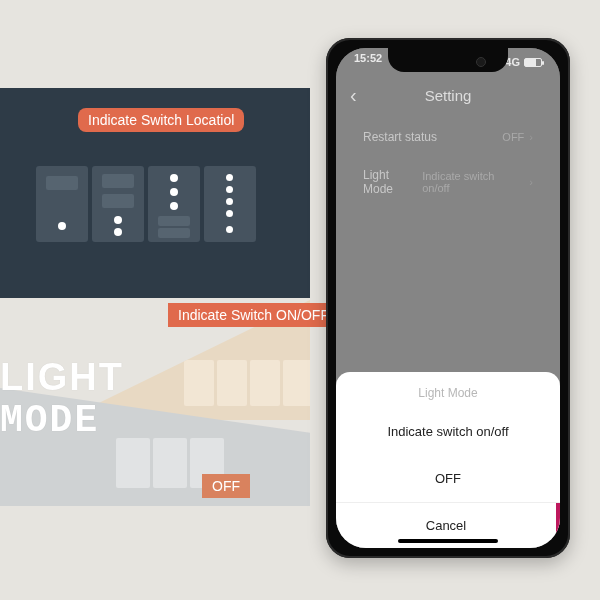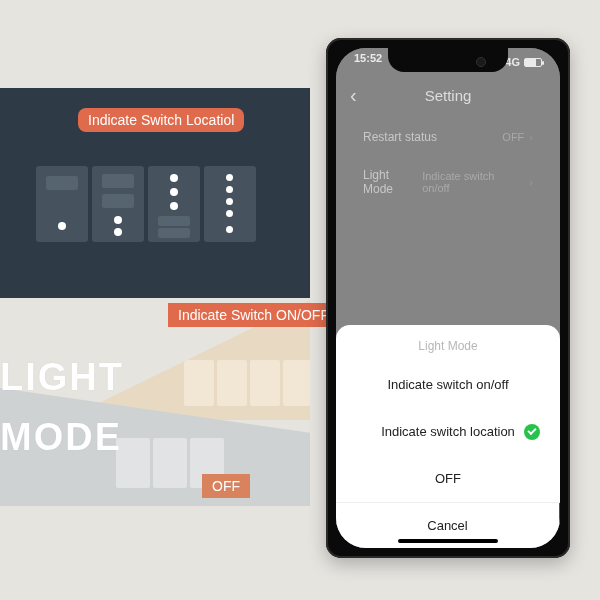--- a/index.html
+++ b/index.html
@@ -28,25 +28,25 @@
   .mini .m{width:30px;height:46px;background:#f2e6d4;border-radius:2px}
 
   .tri-gray { position:absolute; left:0; top:300px; width:310px; height:118px; background:#cfd2d3;
               clip-path: polygon(0 0, 100% 38%, 100% 100%, 0 100%);}
   .tri-gray .mini{position:absolute;top:50px;left:116px;display:flex;gap:3px}
   .tri-gray .m{width:34px;height:50px;background:#e1e3e4;border-radius:2px}
 
   .big-title { position:absolute; left:0; top:270px; color:#fff; font-weight:900; font-size:38px;
                letter-spacing:2px; line-height:1;
                text-shadow:0 0 1px rgba(0,0,0,.15); }
-  .big-title .l2 { margin-top:22px; }
+  .big-title .l2 { margin-top:6px;font-family:Liberation Mono, monospace; }
 
   
   .phone { position:absolute; right:30px; top:38px; width:244px; height:520px;
-           background:#0a0a0a; border-radius:15px; padding:10px;
+           background:#0a0a0a; border-radius:24px; padding:10px;
            box-shadow: inset 0 0 0 2px #2a2a2a, 0 6px 18px rgba(0,0,0,.25); }
   .screen { width:100%; height:100%; background:#f6f6f6; border-radius:30px; overflow:hidden; position:relative; }
   .notch { position:absolute; top:0; left:50%; transform:translateX(-50%); width:120px; height:24px;
            background:#0a0a0a; border-radius:0 0 16px 16px; z-index:10;}
   .notch::after{content:"";position:absolute;right:22px;top:9px;width:8px;height:8px;border-radius:50%;background:#1a1a1a;border:1px solid #333}
 
   .overlay { position:absolute; inset:0; background:rgba(0,0,0,.46); z-index:2; }
 
   .statusbar { position:absolute; top:4px; left:0; right:0; height:20px; font-size:11px; font-weight:600;
                display:flex; justify-content:space-between; padding:0 18px; z-index:3; color:#eaeaea;}
@@ -70,21 +70,21 @@
 
   .sheet { position:absolute; left:0; right:0; bottom:0; background:#fff; border-radius:14px 14px 0 0;
            z-index:5; padding-top:14px; }
   .sheet-title{text-align:center;color:#b7b7b7;font-size:12px;margin-bottom:8px}
   .opt{padding:16px 0;text-align:center;font-size:13px;color:#222;position:relative;font-weight:500}
   .opt .check{position:absolute;right:20px;top:50%;transform:translateY(-50%);
               width:16px;height:16px;border-radius:50%;background:#27c24c;}
   .opt .check::after{content:"";position:absolute;left:4px;top:4px;width:6px;height:3px;border-left:2px solid #fff;border-bottom:2px solid #fff;transform:rotate(-45deg)}
   .sheet-actions{display:flex;border-top:1px solid #eee}
   .sheet-actions div{flex:1;text-align:center;padding:15px 0;font-size:13px;color:#222;font-weight:500}
-  .sheet-actions div:first-child{border-right:1px solid #be185d}
+  .sheet-actions div:first-child{border-right:4px solid #be185d}
   .homebar{position:absolute;bottom:5px;left:50%;transform:translateX(-50%);width:100px;height:4px;background:#000;border-radius:3px;z-index:6}
 </style>
 </head>
 <body>
 
 <div class="collage">
   <div class="panel-dark">
     <div class="switch-row">
       <div class="sw sw1">
           <div class="btn"></div>
@@ -182,24 +182,20 @@
     </div>
 
     <div class="overlay"></div>
 
     <div class="sheet">
       <div class="sheet-title">Light Mode</div>
       <div class="opt">
         <span>Indicate switch on/off</span>
       </div>
       <div class="opt">
-        <span>Indicate switch location</span>
-        <span class="check"></span>
-      </div>
-      <div class="opt">
         <span>OFF</span>
       </div>
       <div class="sheet-actions">
         <div>Cancel</div>
       </div>
     </div>
 
     <div class="homebar"></div>
   </div>
 </div>

